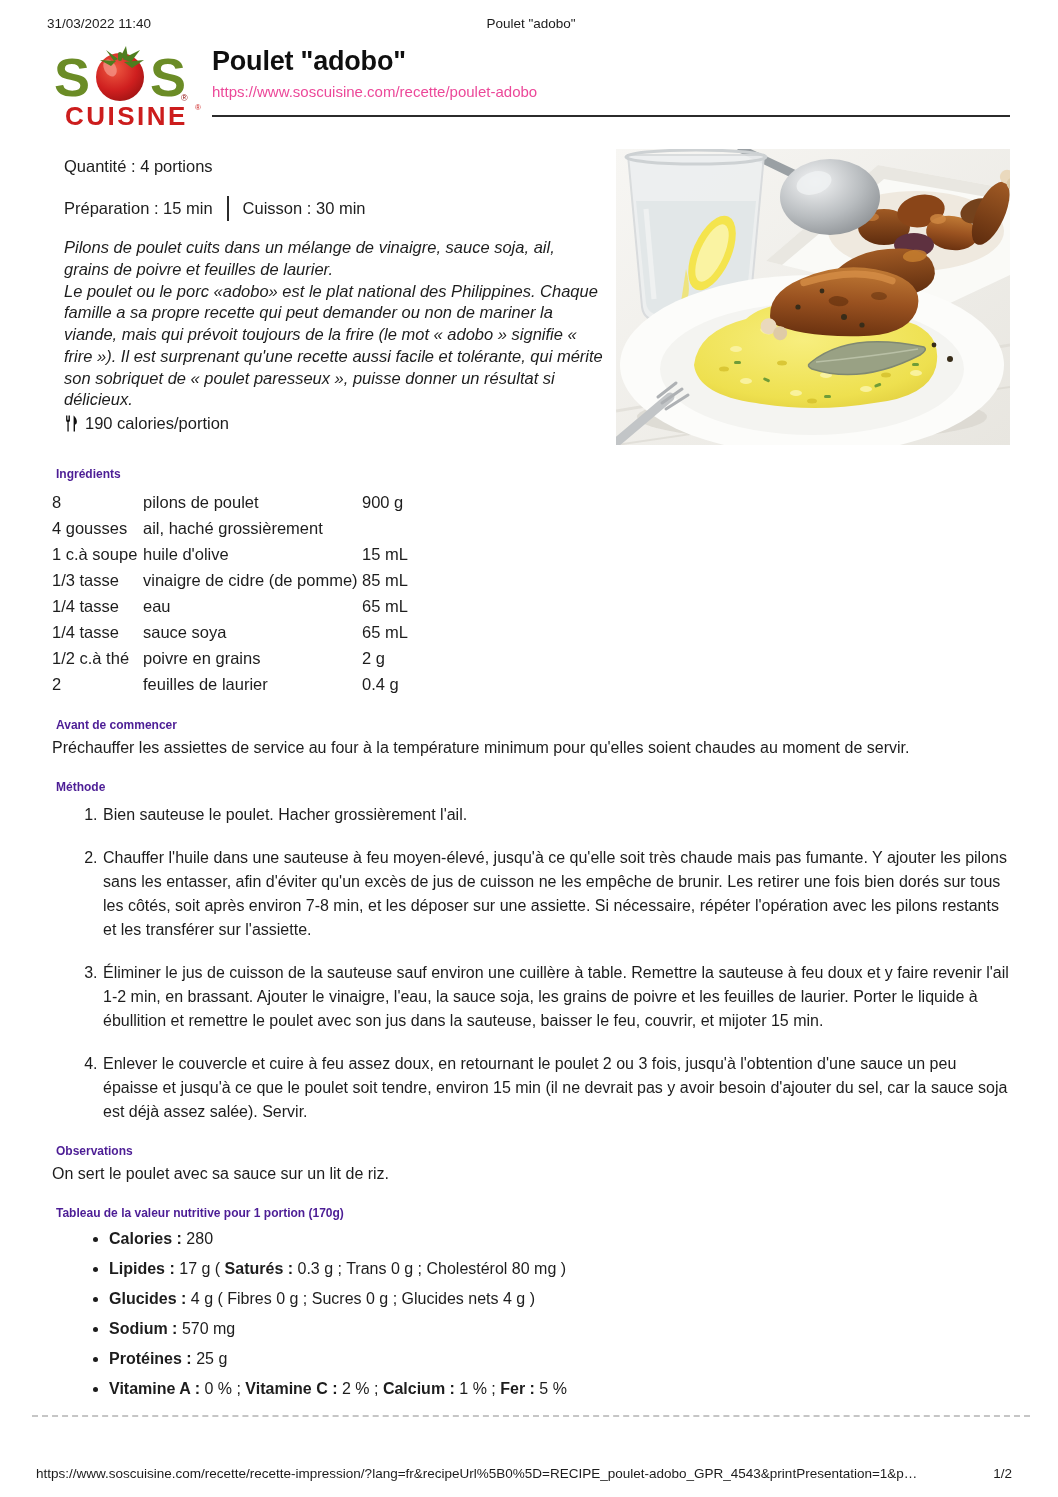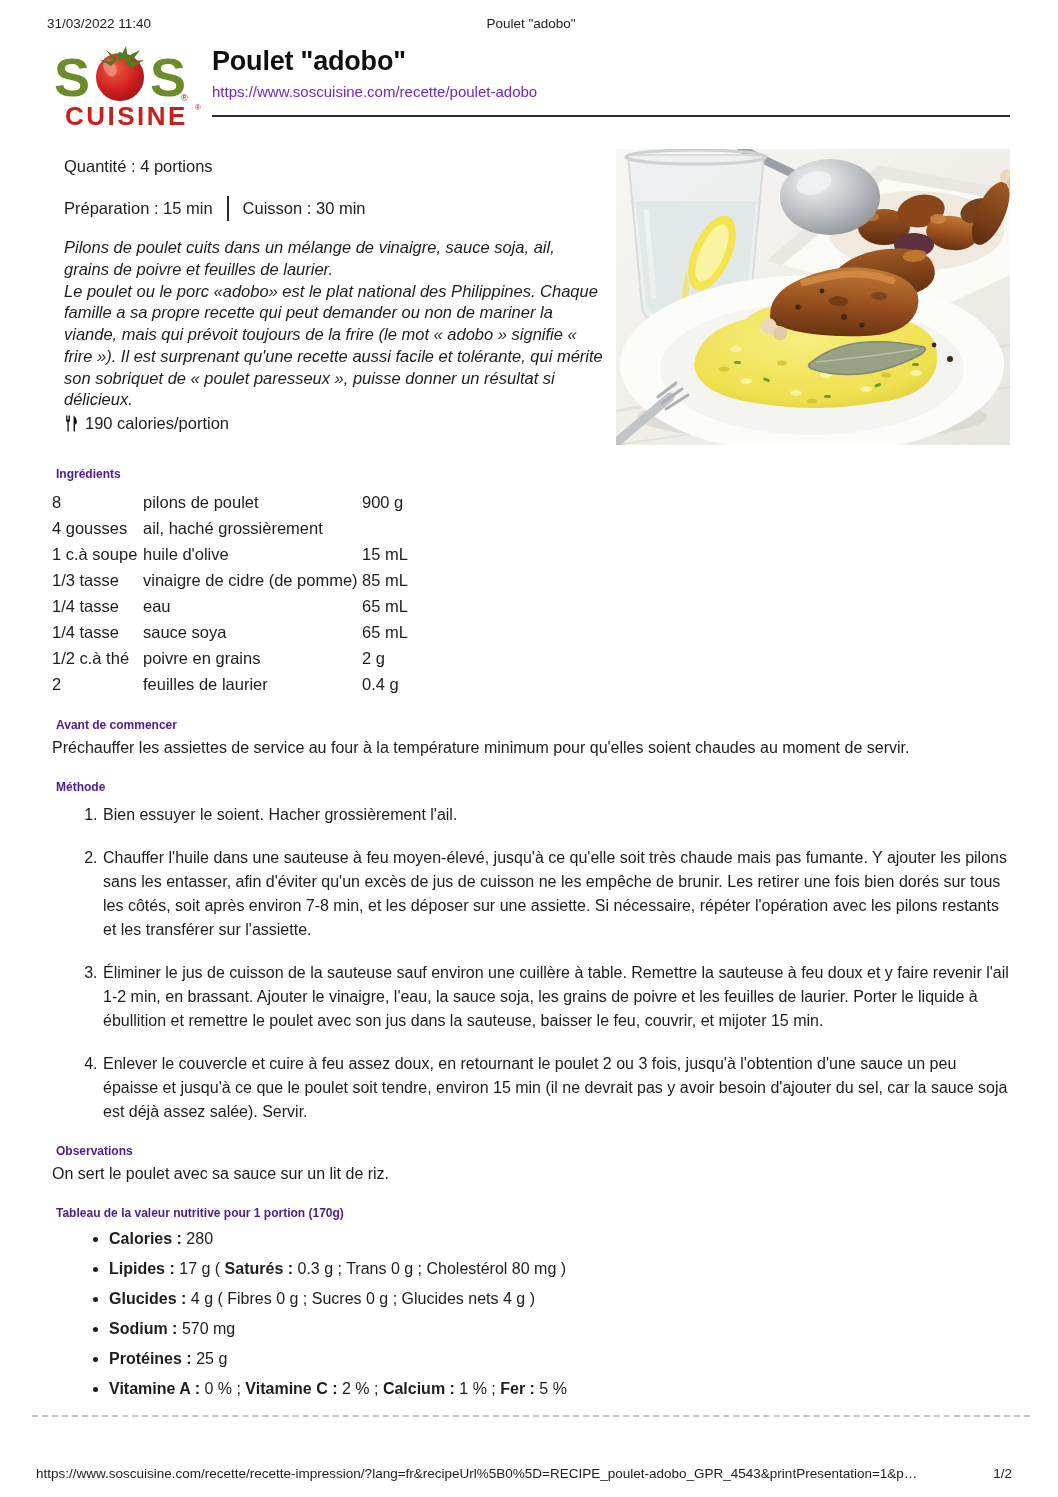--- a/index.html
+++ b/index.html
@@ -14,21 +14,21 @@
   
   .topbar { position:relative; font-size:13.5px; color:#1c1c1c; height:18px; }
   .topbar .left { position:absolute; left:-5px; top:0; }
   .topbar .center { position:absolute; left:0; right:0; top:0; text-align:center; }
 
   
   .brandrow { display:flex; margin-top:10px; align-items:flex-start; }
   .logo { width:152px; flex:0 0 152px; }
   .titleblock { flex:1; margin-left:8px; border-bottom:2px solid #2b2b2b; padding-bottom:15px; }
   .titleblock h1 { margin:2px 0 0; font-size:27px; font-weight:bold; color:#0f0f0f; letter-spacing:-0.2px; }
-  .recipe-url { display:block; margin-top:6px; font-size:15px; color:#6d28d9; text-decoration:none; }
+  .recipe-url { display:block; margin-top:6px; font-size:15px; color:#ec4899; text-decoration:none; }
 
   
   .columns { display:flex; margin-top:13px; }
   .leftcol { width:552px; flex:0 0 552px; padding-left:12px; }
   .photo { width:394px; height:296px; margin-left:auto; overflow:hidden; }
 
   .qty { font-size:16.5px; margin-top:8px; }
   .times { display:flex; align-items:center; gap:14px; font-size:16.5px; margin-top:20px; }
   .vbar { width:2px; height:25px; background:#2b2b2b; }
   .desc { font-style:italic; font-size:16.5px; line-height:1.32; margin-top:16px; }
@@ -322,21 +322,21 @@
   </div>
 
   <div class="sec">
     <h2>Avant de commencer</h2>
     <p class="body-text">Préchauffer les assiettes de service au four à la température minimum pour qu'elles soient chaudes au moment de servir.</p>
   </div>
 
   <div class="sec">
     <h2>Méthode</h2>
     <ol class="method">
-        <li>Bien essuyer le soient. Hacher grossièrement l'ail.</li>
+        <li>Bien sauteuse le poulet. Hacher grossièrement l'ail.</li>
         <li>Chauffer l'huile dans une sauteuse à feu moyen-élevé, jusqu'à ce qu'elle soit très chaude mais pas fumante. Y ajouter les pilons sans les entasser, afin d'éviter qu'un excès de jus de cuisson ne les empêche de brunir. Les retirer une fois bien dorés sur tous les côtés, soit après environ 7-8 min, et les déposer sur une assiette. Si nécessaire, répéter l'opération avec les pilons restants et les transférer sur l'assiette.</li>
         <li>Éliminer le jus de cuisson de la sauteuse sauf environ une cuillère à table. Remettre la sauteuse à feu doux et y faire revenir l'ail 1-2 min, en brassant. Ajouter le vinaigre, l'eau, la sauce soja, les grains de poivre et les feuilles de laurier. Porter le liquide à ébullition et remettre le poulet avec son jus dans la sauteuse, baisser le feu, couvrir, et mijoter 15 min.</li>
         <li>Enlever le couvercle et cuire à feu assez doux, en retournant le poulet 2 ou 3 fois, jusqu'à l'obtention d'une sauce un peu épaisse et jusqu'à ce que le poulet soit tendre, environ 15 min (il ne devrait pas y avoir besoin d'ajouter du sel, car la sauce soja est déjà assez salée). Servir.</li>
       </ol>
   </div>
 
   <div class="sec">
     <h2>Observations</h2>
     <p class="body-text">On sert le poulet avec sa sauce sur un lit de riz.</p>
   </div>

